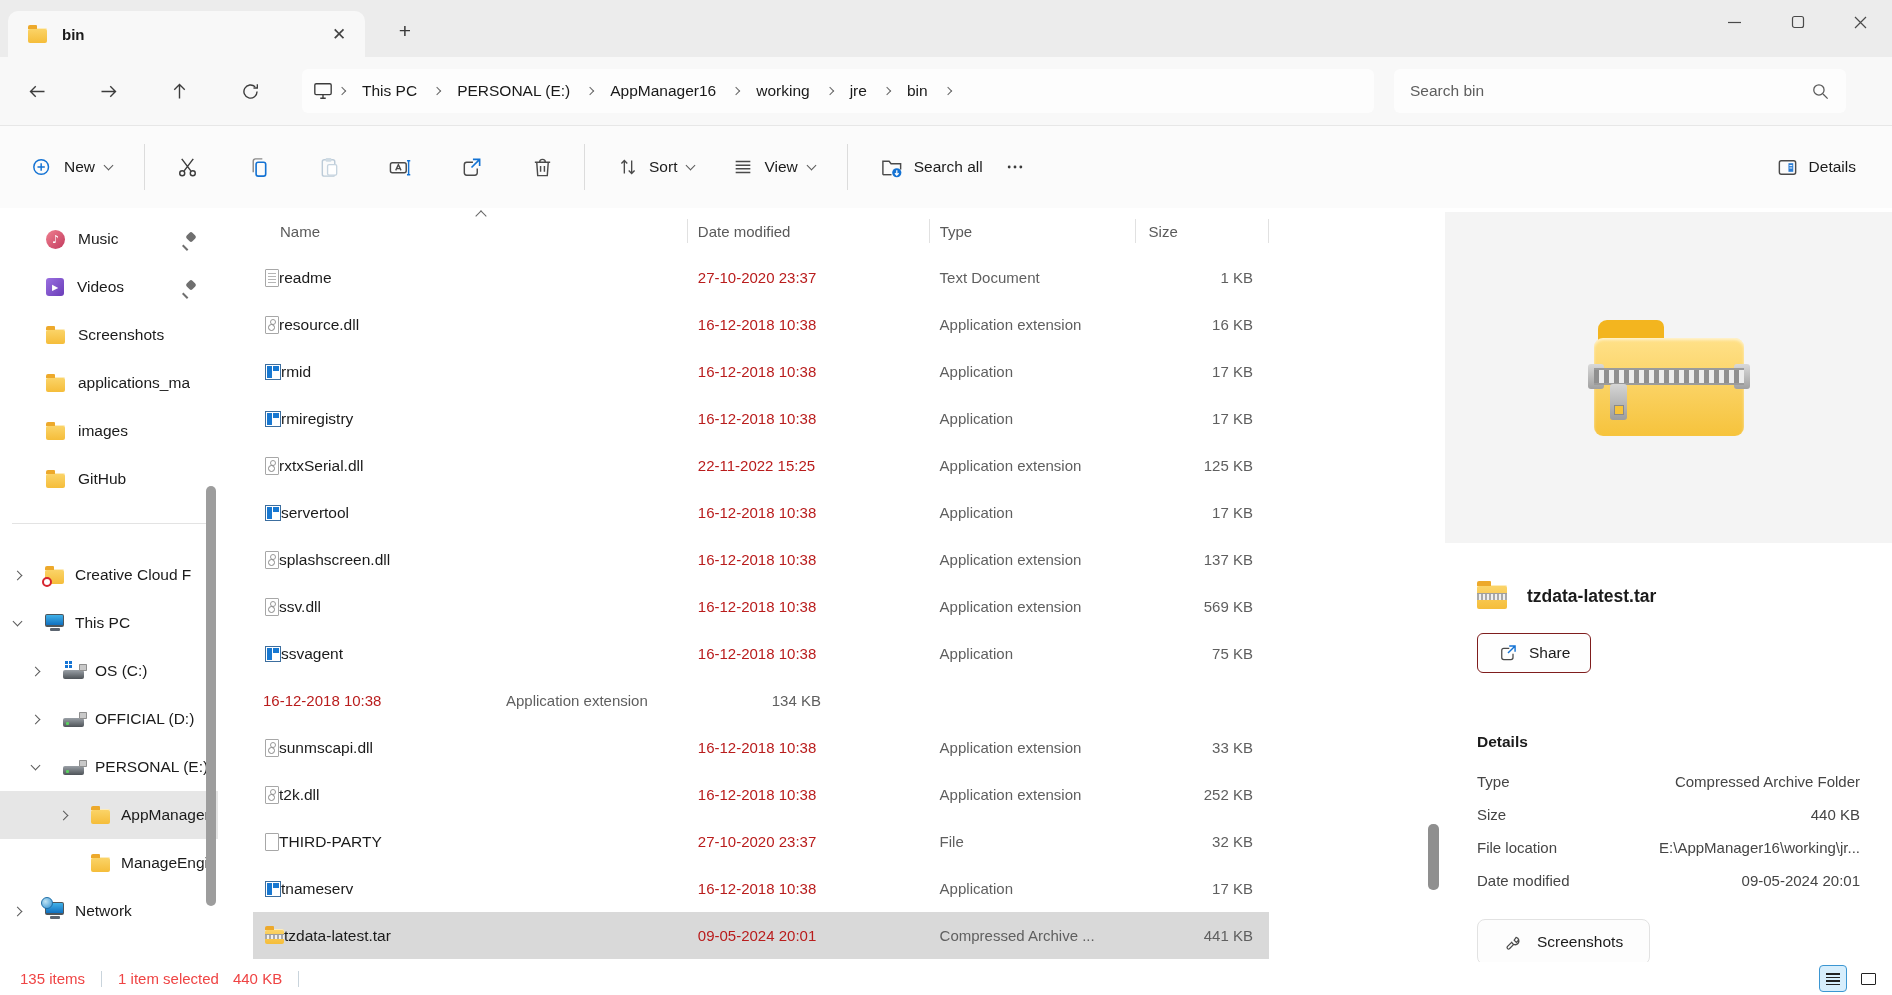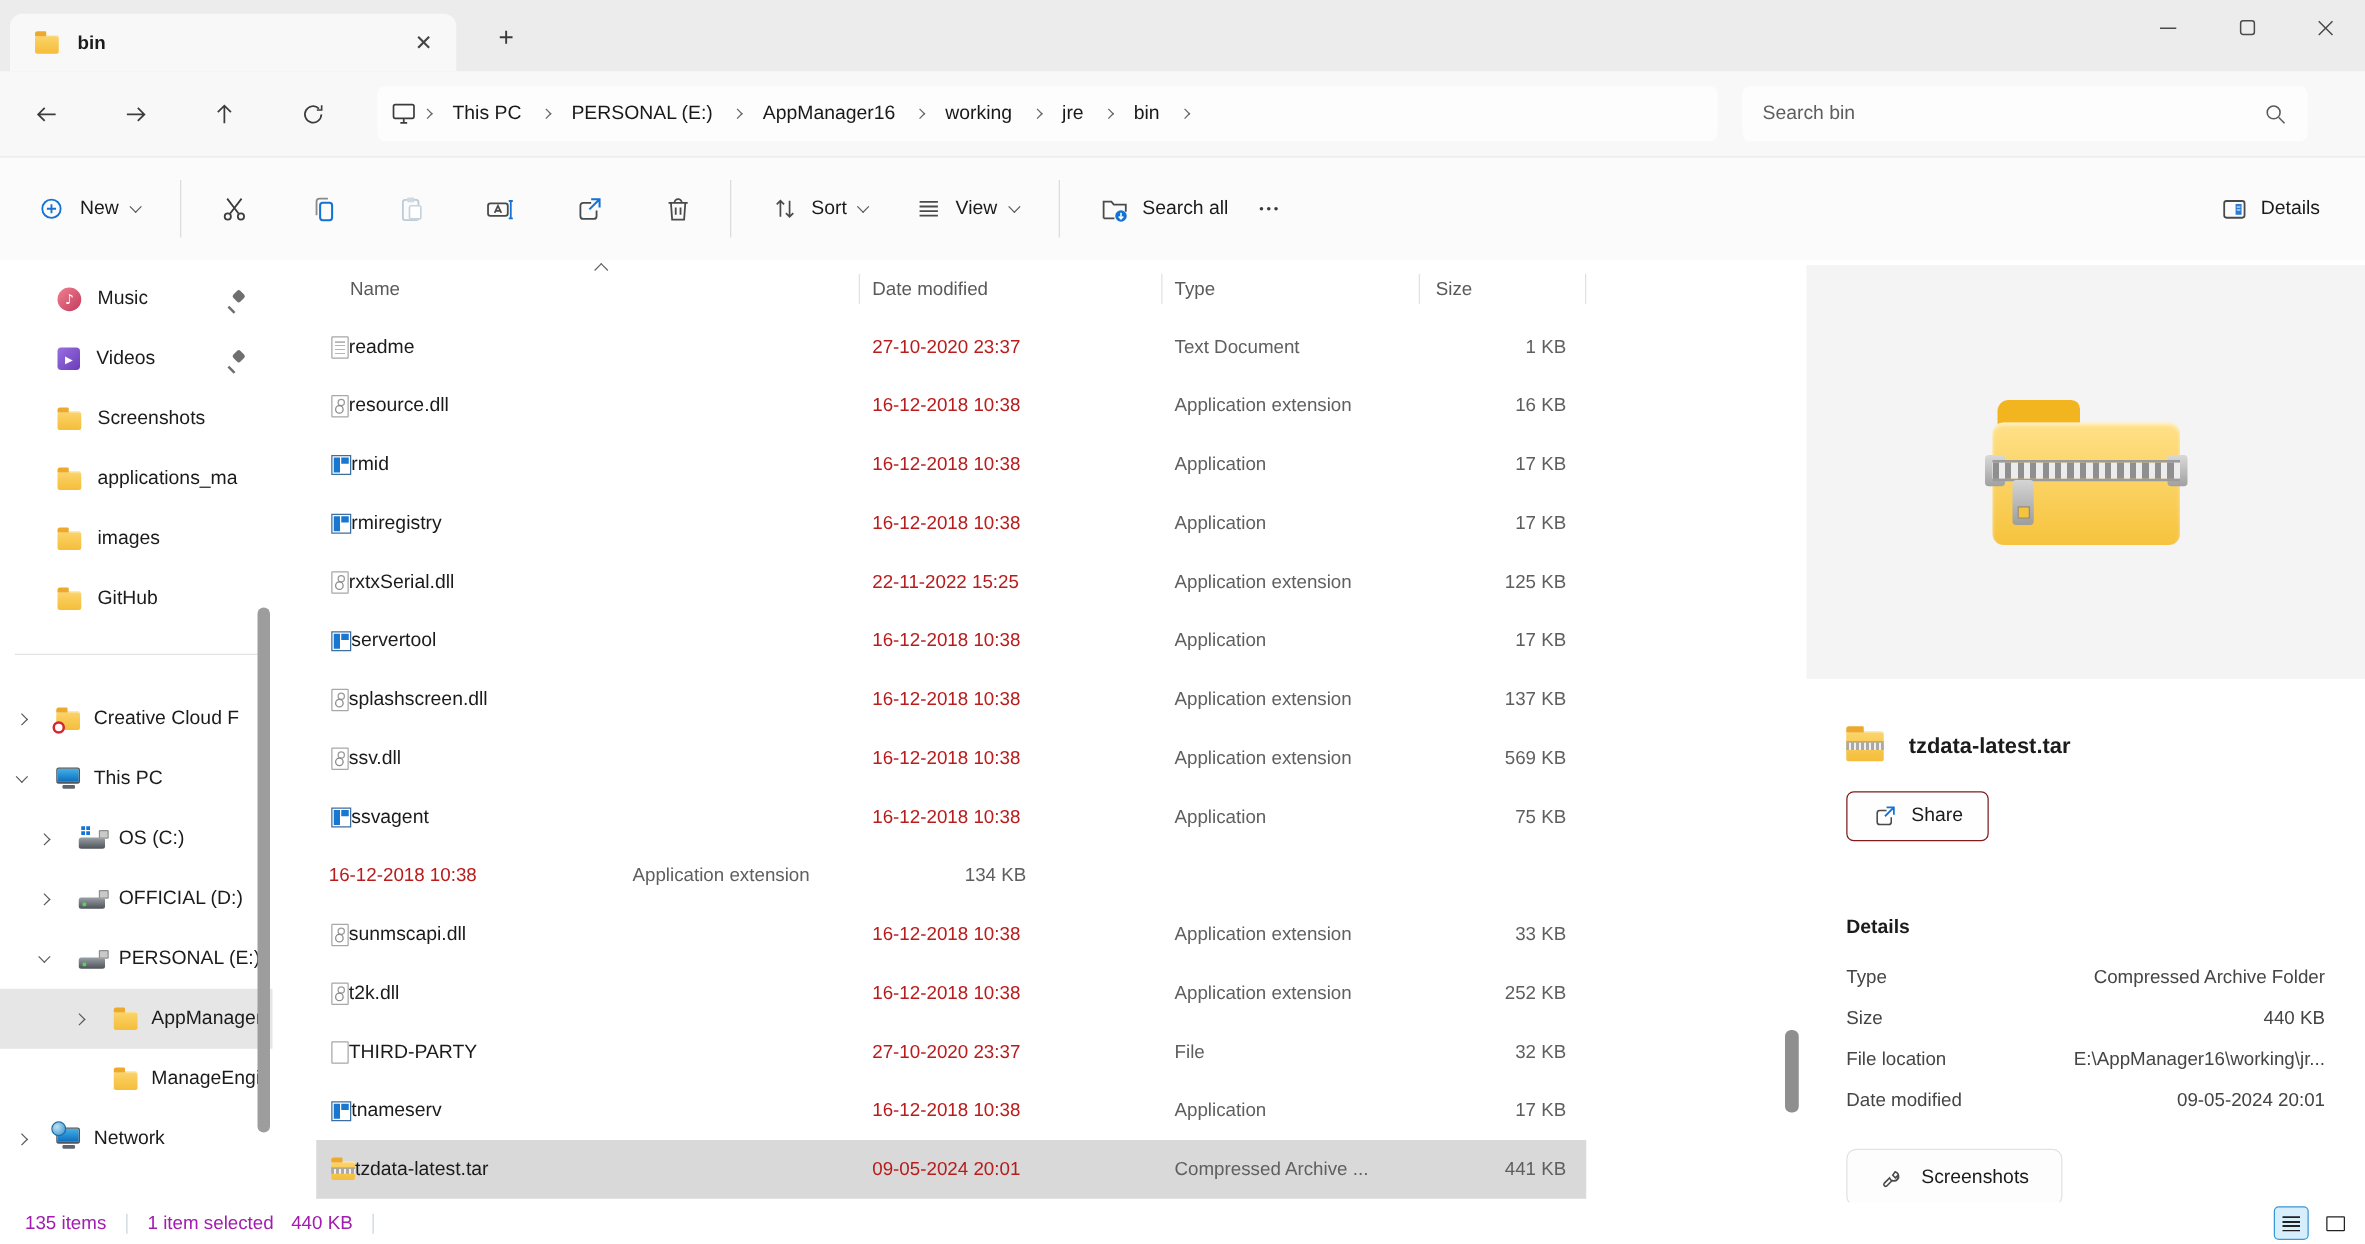--- a/index.html
+++ b/index.html
@@ -150,21 +150,21 @@
         background:repeating-linear-gradient(90deg,#8f8f8f 0 5px,#ececec 5px 10px);
         border-top:2px solid #9b9b9b; border-bottom:2px solid #9b9b9b; }
   .zipbig .zcapL, .zipbig .zcapR { position:absolute; top:44px; width:16px; height:25px; background:linear-gradient(180deg,#d9d9d9,#a0a0a0); border-radius:3px; }
   .zipbig .zcapL { left:-6px; } .zipbig .zcapR { right:-6px; }
   .zipbig .zpull { position:absolute; left:16px; top:64px; width:17px; height:36px;
         background:linear-gradient(180deg,#d5d5d5,#9d9d9d); border-radius:3px; }
   .zipbig .zpull::after { content:""; position:absolute; left:4px; bottom:5px; width:8px; height:8px; background:#f6c33c; border:1.5px solid #8a8a8a; }
 
   
   .statusbar { position:absolute; left:0; right:0; bottom:0; height:33px; background:#fff; display:flex;
-               align-items:center; padding-left:20px; font-size:15px; color:#a21caf; }
+               align-items:center; padding-left:20px; font-size:15px; color:#ef4444; }
   .ssep { width:1px; height:16px; background:#c9d4dc; margin:0 16px; }
   .sgap { width:14px; }
   .toggles { position:absolute; right:10px; bottom:3px; display:flex; gap:7px; }
   .tgl { width:28px; height:27px; border-radius:4px; display:flex; align-items:center; justify-content:center; }
   .tgl.active { background:#d7eefc; border:1.5px solid #3b96d2; }
   .tgl-lines { width:14px; height:12px; background:repeating-linear-gradient(180deg,#222 0 1.5px,transparent 1.5px 3.6px); }
   .tgl-rect { width:15px; height:12px; border:1.6px solid #222; border-radius:1px; }
 
   svg { display:block; }
 </style>

